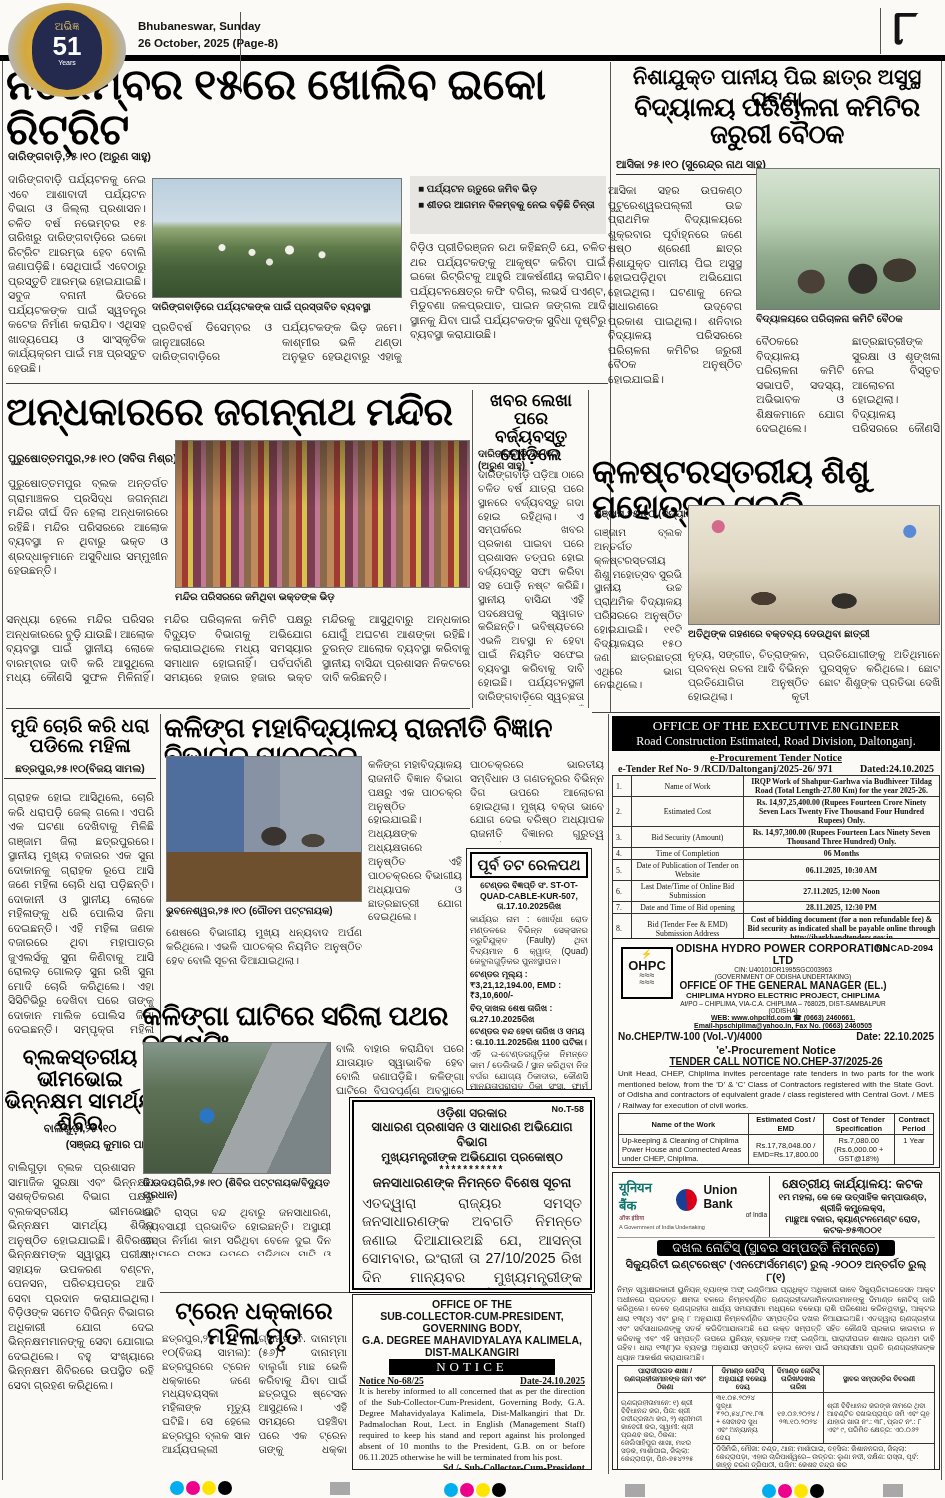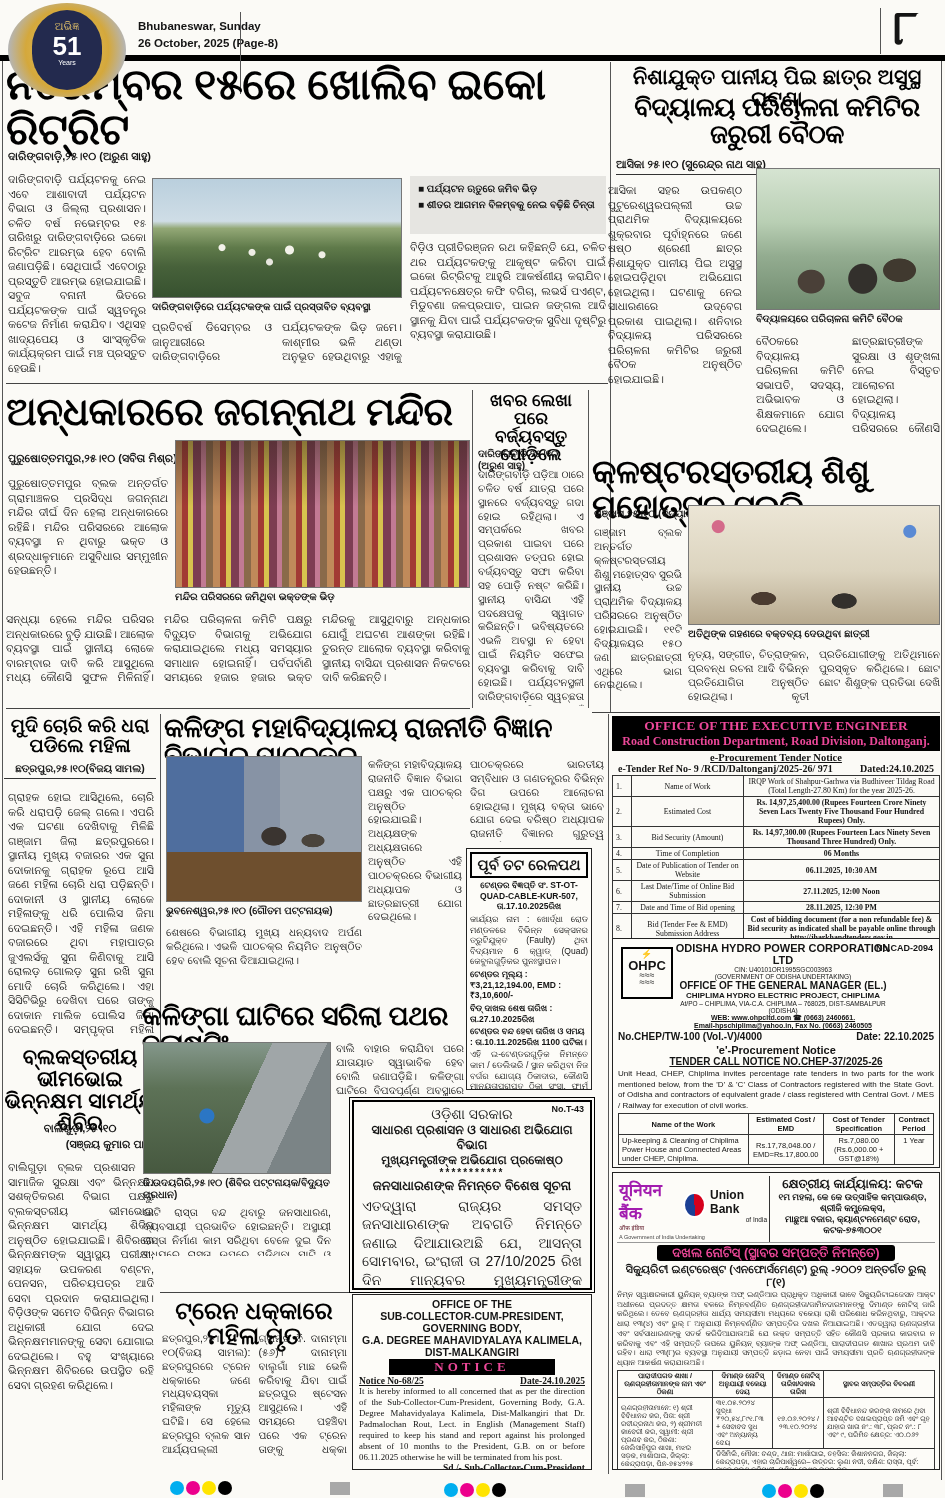--- a/index.html
+++ b/index.html
@@ -44,21 +44,21 @@
     linear-gradient(90deg,#4f6e9e 0 40%,#8793a5 40% 58%,#98a2ae 58% 100%);}
   .ph-blast{background:
     radial-gradient(circle at 34% 56%, #2b76c4 0 7px, transparent 8px),
     linear-gradient(115deg,rgba(0,0,0,0) 0 52%,#a0a6a8 52% 74%,#7b8486 74% 100%),
     linear-gradient(180deg,#85988c 0%,#5d7257 35%,#46583f 100%);}
   .graybox{background:#e6e5e1;}
   .bullet{font-weight:bold;font-size:10px;line-height:1.25;margin:3px 0;}
   .bullet::before{content:"■ ";font-size:10px;}
   table{border-collapse:collapse;}
   .nt td,.nt th{border:1px solid #333;padding:1px 3px;vertical-align:middle;}
-  .blackbar{background:#000;color:#ec4899;font-weight:bold;text-align:center;}
+  .blackbar{background:#000;color:#ffffff;font-weight:normal;text-align:center;}
   .notice-box{border:1.5px solid #222;background:#fdfcf8;}
   .u{text-decoration:underline;}
   .sm{font-size:8.5px;line-height:1.25;}
   .regdot{width:14px;height:14px;border-radius:50%;position:absolute;}
   .regsq{width:20px;height:13px;background:#a8a8a8;position:absolute;}
   .logo-wreath{border-radius:50%;background:radial-gradient(circle,#e8c66a 0%,#d4a83c 55%,#b5b5b5 78%,#e9e9e9 85%);}
   .logo-oval{border-radius:50%/46%;background:#232a4e;color:#fff;text-align:center;}
 </style>
 </head>
 <body>
@@ -162,32 +162,32 @@
     <div class="sm" style="font-weight:bold;margin-top:2px;">ଟେଣ୍ଡର ମୂଲ୍ୟ : ₹3,21,12,194.00, EMD : ₹3,10,600/-</div>
     <div class="sm" style="font-weight:bold;margin-top:2px;">ବିଡ୍ ଦାଖଲ ଶେଷ ତାରିଖ : ତା.27.10.2025ରିଖ</div>
     <div class="sm" style="font-weight:bold;margin-top:2px;">ଟେଣ୍ଡର ବନ୍ଦ ହେବା ତାରିଖ ଓ ସମୟ : ତା.10.11.2025ରିଖ 1100 ଘଟିକା।</div>
     <div class="jt sm" style="margin-top:2px;">ଏହି ଇ-ଟେଣ୍ଡରଗୁଡ଼ିକ ନିମନ୍ତେ କାମ / ଡେଲିଭରି / ସ୍ଥାନ କରିଥିବା ନିଜ ବର୍ଗର ଯୋଗ୍ୟ ଠିକାଦାର, କୌଣସି ମାନ୍ୟତାପ୍ରାପ୍ତ ଠିକା ସଂସ୍ଥା, ଫାର୍ମ (Firm)ର ଟେଣ୍ଡର ଗ୍ରହଣ କରାଯାଇପାରିବ। ଟେଣ୍ଡର ସମ୍ପର୍କିତ ବିବରଣୀ ୱେବସାଇଟରେ ଉପଲବ୍ଧ ରହିଛି।</div>
 
   </div>
 
   <div class="abs vline" style="left:608px;top:714px;height:760px;"></div>
   <div class="abs serif" style="left:612px;top:716px;width:328px;">
     <div class="blackbar" style="font-size:13.5px;padding:2px 0 0;">OFFICE OF THE EXECUTIVE ENGINEER</div>
-    <div class="blackbar" style="font-size:12px;padding:0 0 2px;">Road Construction Department, Road Division, Daltonganj.</div>
+    <div class="blackbar" style="font-size:12px;padding:0 0 2px;">Road Construction Estimated, Road Division, Daltonganj.</div>
     <div class="ctr u" style="font-weight:bold;font-size:10.5px;margin-top:1px;">e-Procurement Tender Notice</div>
     <div style="display:flex;justify-content:space-between;font-weight:bold;font-size:10px;padding:0 6px;">
       <span>e-Tender Ref No- 9 /RCD/Daltonganj/2025-26/ 971</span>
       <span>Dated:24.10.2025</span>
     </div>
     <table class="nt" style="width:100%;font-size:7.8px;margin-top:1px;">
       <tbody>
           <tr>
             <td style="width:12px;">1.</td>
             <td style="width:105px;text-align:center;">Name of Work</td>
-            <td style="font-weight:normal;text-align:center;">IRQP Work of Shahpur-Garhwa via Budhiveer Tildag Road (Total Length-27.80 Km)  for the year 2025-26.</td>
+            <td style="font-weight:bold;text-align:center;">IRQP Work of Shahpur-Garhwa via Budhiveer Tildag Road (Total Length-27.80 Km)  for the year 2025-26.</td>
           </tr>
       <tr>
             <td>2.</td>
             <td style="text-align:center;">Estimated Cost</td>
             <td style="font-weight:bold;text-align:center;">Rs. 14,97,25,400.00 (Rupees Fourteen Crore Ninety Seven Lacs Twenty Five Thousand Four Hundred Rupees) Only.</td>
           </tr>
       <tr>
             <td>3.</td>
             <td style="text-align:center;">Bid Security (Amount)</td>
             <td style="font-weight:bold;text-align:center;">Rs. 14,97,300.00 (Rupees Fourteen Lacs Ninety Seven Thousand Three Hundred)  Only.</td>
@@ -286,22 +286,22 @@
         <td style="width:22%;text-align:center;">Rs.7,080.00 (Rs.6,000.00 + GST@18%)</td>
         <td style="width:12%;text-align:center;vertical-align:top;">1 Year</td>
       </tr>
     </tbody>
       </table>
     <div style="font-size:8px;margin-top:2px;">1.   Availability of bids ONLINE: from 11:00 AM of dtd.28.10.2025 up to 05:00 PM of dtd.11.11.2025.</div>
 
   </div>
 
   <div class="abs" style="left:352px;top:1100px;width:240px;height:190px;border:2px solid #000;outline:1px solid #000;outline-offset:2px;padding:4px 8px;box-sizing:border-box;overflow:hidden;">
-    <div class="abs" style="right:6px;top:2px;font-weight:bold;font-size:9px;">No.T-43</div>
-    <div class="ctr" style="font-weight:normal;font-size:14px;">ଓଡ଼ିଶା ସରକାର</div>
+    <div class="abs" style="right:6px;top:2px;font-weight:bold;font-size:9px;">No.T-58</div>
+    <div class="ctr" style="font-weight:bold;font-size:12px;">ଓଡ଼ିଶା ସରକାର</div>
     <div class="ctr" style="font-weight:bold;font-size:12.5px;">ସାଧାରଣ ପ୍ରଶାସନ ଓ ସାଧାରଣ ଅଭିଯୋଗ ବିଭାଗ</div>
     <div class="ctr" style="font-weight:bold;font-size:12px;">ମୁଖ୍ୟମନ୍ତ୍ରୀଙ୍କ ଅଭିଯୋଗ ପ୍ରକୋଷ୍ଠ</div>
     <div class="ctr" style="font-weight:bold;font-size:10px;letter-spacing:2px;">***********</div>
     <div class="ctr" style="font-weight:bold;font-size:13px;">ଜନସାଧାରଣଙ୍କ ନିମନ୍ତେ ବିଶେଷ ସୂଚନା</div>
     <div class="jt" style="font-size:14px;margin-top:3px;">ଏତଦ୍ୱାରା ରାଜ୍ୟର ସମସ୍ତ ଜନସାଧାରଣଙ୍କ ଅବଗତି ନିମନ୍ତେ ଜଣାଇ ଦିଆଯାଉଅଛି ଯେ, ଆସନ୍ତା ସୋମବାର, ଇଂରାଜୀ ତା 27/10/2025 ରିଖ ଦିନ ମାନ୍ୟବର ମୁଖ୍ୟମନ୍ତ୍ରୀଙ୍କ ଅନ୍ୟାନ୍ୟ ଗୁରୁତ୍ୱପୂର୍ଣ୍ଣ କାର୍ଯ୍ୟ ଥିବାରୁ ଅଭିଯୋଗ ଶୁଣାଣି ବନ୍ଦ ରହିବ। ପରବର୍ତ୍ତୀ ଅଭିଯୋଗ ଶୁଣାଣିର ତାରିଖ ଜନସାଧାରଣଙ୍କୁ ସମ୍ବାଦପତ୍ର ମାଧ୍ୟମରେ ଜଣାଇ ଦିଆଯିବ।</div>
     <div style="text-align:right;font-weight:bold;font-size:8.5px;margin-top:2px;">ଅତିରିକ୍ତ ମୁଖ୍ୟ ଶାସନ ସଚିବ</div>
 
   </div>
 
   <div class="abs notice-box serif" style="left:352px;top:1294px;width:240px;height:176px;padding:3px 6px;box-sizing:border-box;overflow:hidden;">
@@ -319,21 +319,21 @@
     <div class="jt" style="font-size:8.8px;line-height:1.25;">It is hereby informed to all concerned that as per the direction of the Sub-Collector-Cum-President, Governing Body, G.A. Degree Mahavidyalaya Kalimela, Dist-Malkangiri that Dr. Padmalochan Rout, Lect. in English (Management Staff) required to keep his stand and report against his prolonged absent of 10 months to the President, G.B. on or before 06.11.2025 otherwise he will be terminated from his post.</div>
     <div style="text-align:right;font-weight:bold;font-size:9.5px;">Sd./- Sub-Collector-Cum-President</div>
 
   </div>
 
   <div class="abs notice-box" style="left:612px;top:1172px;width:328px;height:298px;padding:3px 4px;box-sizing:border-box;overflow:hidden;">
     <div style="display:flex;border-bottom:1px solid #999;">
       <div style="width:148px;border-right:1px solid #333;padding:2px;">
         <div style="display:flex;align-items:center;gap:4px;">
           <div>
-            <div style="font-weight:bold;font-size:17px;color:#a21caf;">यूनियन बैंक</div>
+            <div style="font-weight:bold;font-size:13px;color:#0f766e;">यूनियन बैंक</div>
             <div style="font-size:6px;color:#5a1020;">ऑफ़ इंडिया</div>
           </div>
           <div style="width:22px;height:22px;border-radius:50%;background:conic-gradient(#d6001c 0 50%,#1b3f94 50% 100%);box-shadow:inset 0 0 0 3px #fff0;border:2px solid #fff;"></div>
           <div>
             <div style="font-weight:bold;font-size:12px;">Union Bank</div>
             <div style="font-size:6.5px;text-align:right;">of India</div>
           </div>
         </div>
         <div style="font-size:5.5px;color:#444;margin-top:2px;">A Government of India Undertaking</div>
       </div>

